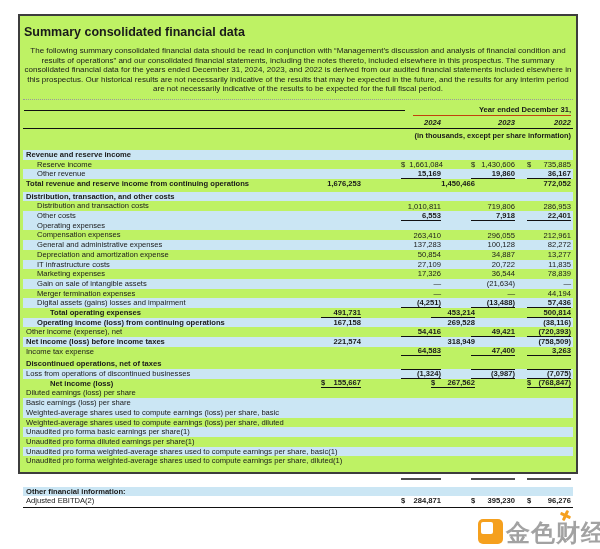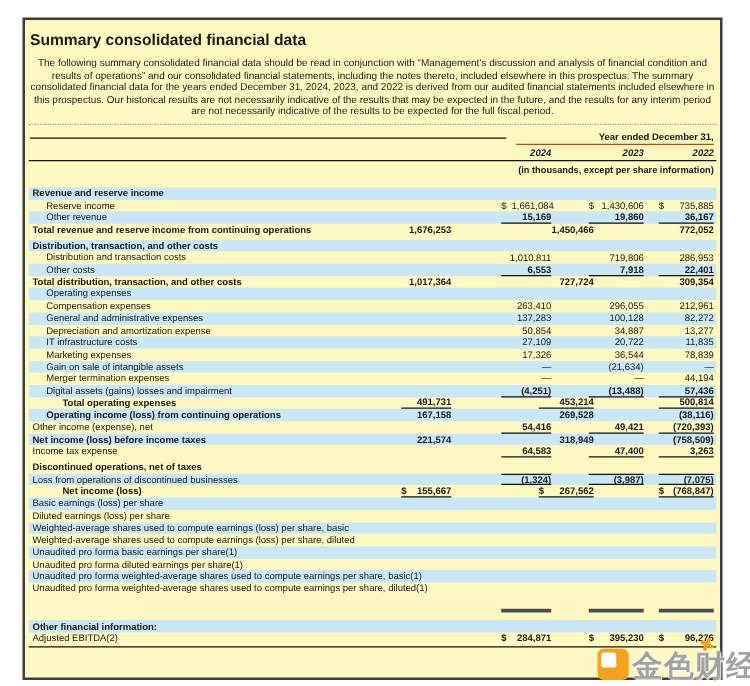--- a/index.html
+++ b/index.html
@@ -1,18 +1,18 @@
 <!DOCTYPE html>
 <html><head>
 <meta charset="utf-8">
 <style>
   html,body{margin:0;padding:0;width:600px;height:549px;background:#fff;overflow:hidden;
     font-family:"Liberation Sans",sans-serif;color:#1a1a1a;}
-  .doc{position:absolute;left:18px;top:14px;width:560px;height:530px;
-    border:2px solid #3d3d3d;background:#fef9c3;padding:0 3px;box-sizing:border-box;}
+  .doc{position:absolute;left:18px;top:14px;width:560px;height:460px;
+    border:2px solid #3d3d3d;background:#bef264;padding:0 3px;box-sizing:border-box;}
   .title{font-size:12.5px;font-weight:700;margin:9px 0 0 1px;}
   .intro{font-size:8px;line-height:9.6px;margin:7px 1px 0 1px;text-align:center;}
   .dotted-rule{border-top:1px dotted #9a9a9a;margin-top:5px;}
   
   .thead{position:relative;height:42px;margin-top:5px;font-size:7.6px;}
   .rule-left{position:absolute;left:1px;right:168px;top:5.5px;border-top:1.8px solid #111;}
   .yed{position:absolute;right:2px;top:0;width:158px;text-align:right;font-weight:700;
     border-bottom:1px solid #c2410c;padding-bottom:1px;}
   .years{position:absolute;left:0;right:0;top:12.5px;display:flex;height:11px;
     align-items:center;border-bottom:1.3px solid #111;padding:0 2px 0 3px;}
@@ -33,21 +33,21 @@
   .num{margin-left:auto;}
   .cur{margin-right:4px;}
   .stripe{background:#cbe6f4;}
   .bold{font-weight:700;gap:40px;}
   .valbold .cell{font-weight:700;}
   .ind1 .lab{padding-left:11px;}
   .ind2 .lab{padding-left:24px;}
   .ub .cell{border-bottom:1px solid #111;font-weight:bold;}
   .ub2 .cell{border-bottom:1.6px solid #111;}
   .ua .cell{border-top:1px solid #111;}
-  .gap{margin-top:3px;align-items:flex-end;}
+  .gap{margin-top:3px;}
   .gap-lg{margin-top:8px;margin-bottom:3px;}
   .segments .cell .bar{width:100%;height:2.6px;background:#4d4d4d;border:0;display:block;}
   .bottom-rule{border-top:1.4px solid #111;margin-top:1px;}
   
   .watermark{position:absolute;left:478px;top:511px;display:flex;align-items:flex-start;z-index:9;}
   .wm-logo{position:relative;width:25px;height:25px;background:#f5a01e;border-radius:5px;
     margin-top:8px;flex:0 0 auto;}
   .wm-logo::after{content:"";position:absolute;left:3px;top:3px;width:12px;height:12px;
     background:#fff;border-radius:2px;}
   .wm-text{font-size:24px;font-weight:700;letter-spacing:1px;margin-left:3px;margin-top:6px;
@@ -147,32 +147,20 @@
         <span class="cell c0">
           <span class="num">6,553</span>
         </span>
         <span class="cell c1">
           <span class="num">7,918</span>
         </span>
         <span class="cell c2">
           <span class="num">22,401</span>
         </span>
       </div>
-      <div class="row bold">
-        <span class="lab">Total distribution, transaction, and other costs</span>
-        <span class="cell c0">
-          <span class="num">1,017,364</span>
-        </span>
-        <span class="cell c1">
-          <span class="num">727,724</span>
-        </span>
-        <span class="cell c2">
-          <span class="num">309,354</span>
-        </span>
-      </div>
       <div class="row stripe ind1">
         <span class="lab">Operating expenses</span>
         <span class="cell c0"></span>
         <span class="cell c1"></span>
         <span class="cell c2"></span>
       </div>
       <div class="row  ind1">
         <span class="lab">Compensation expenses</span>
         <span class="cell c0">
           <span class="num">263,410</span>
@@ -354,28 +342,28 @@
         </span>
         <span class="cell c1">
           <span class="cur">$</span>
           <span class="num">267,562</span>
         </span>
         <span class="cell c2">
           <span class="cur">$</span>
           <span class="num">(768,847)</span>
         </span>
       </div>
+      <div class="row ">
+        <span class="lab">Diluted earnings (loss) per share</span>
+        <span class="cell c0"></span>
+        <span class="cell c1"></span>
+        <span class="cell c2"></span>
+      </div>
       <div class="row stripe">
         <span class="lab">Basic earnings (loss) per share</span>
-        <span class="cell c0"></span>
-        <span class="cell c1"></span>
-        <span class="cell c2"></span>
-      </div>
-      <div class="row ">
-        <span class="lab">Diluted earnings (loss) per share</span>
         <span class="cell c0"></span>
         <span class="cell c1"></span>
         <span class="cell c2"></span>
       </div>
       <div class="row stripe">
         <span class="lab">Weighted-average shares used to compute earnings (loss) per share, basic</span>
         <span class="cell c0"></span>
         <span class="cell c1"></span>
         <span class="cell c2"></span>
       </div>

